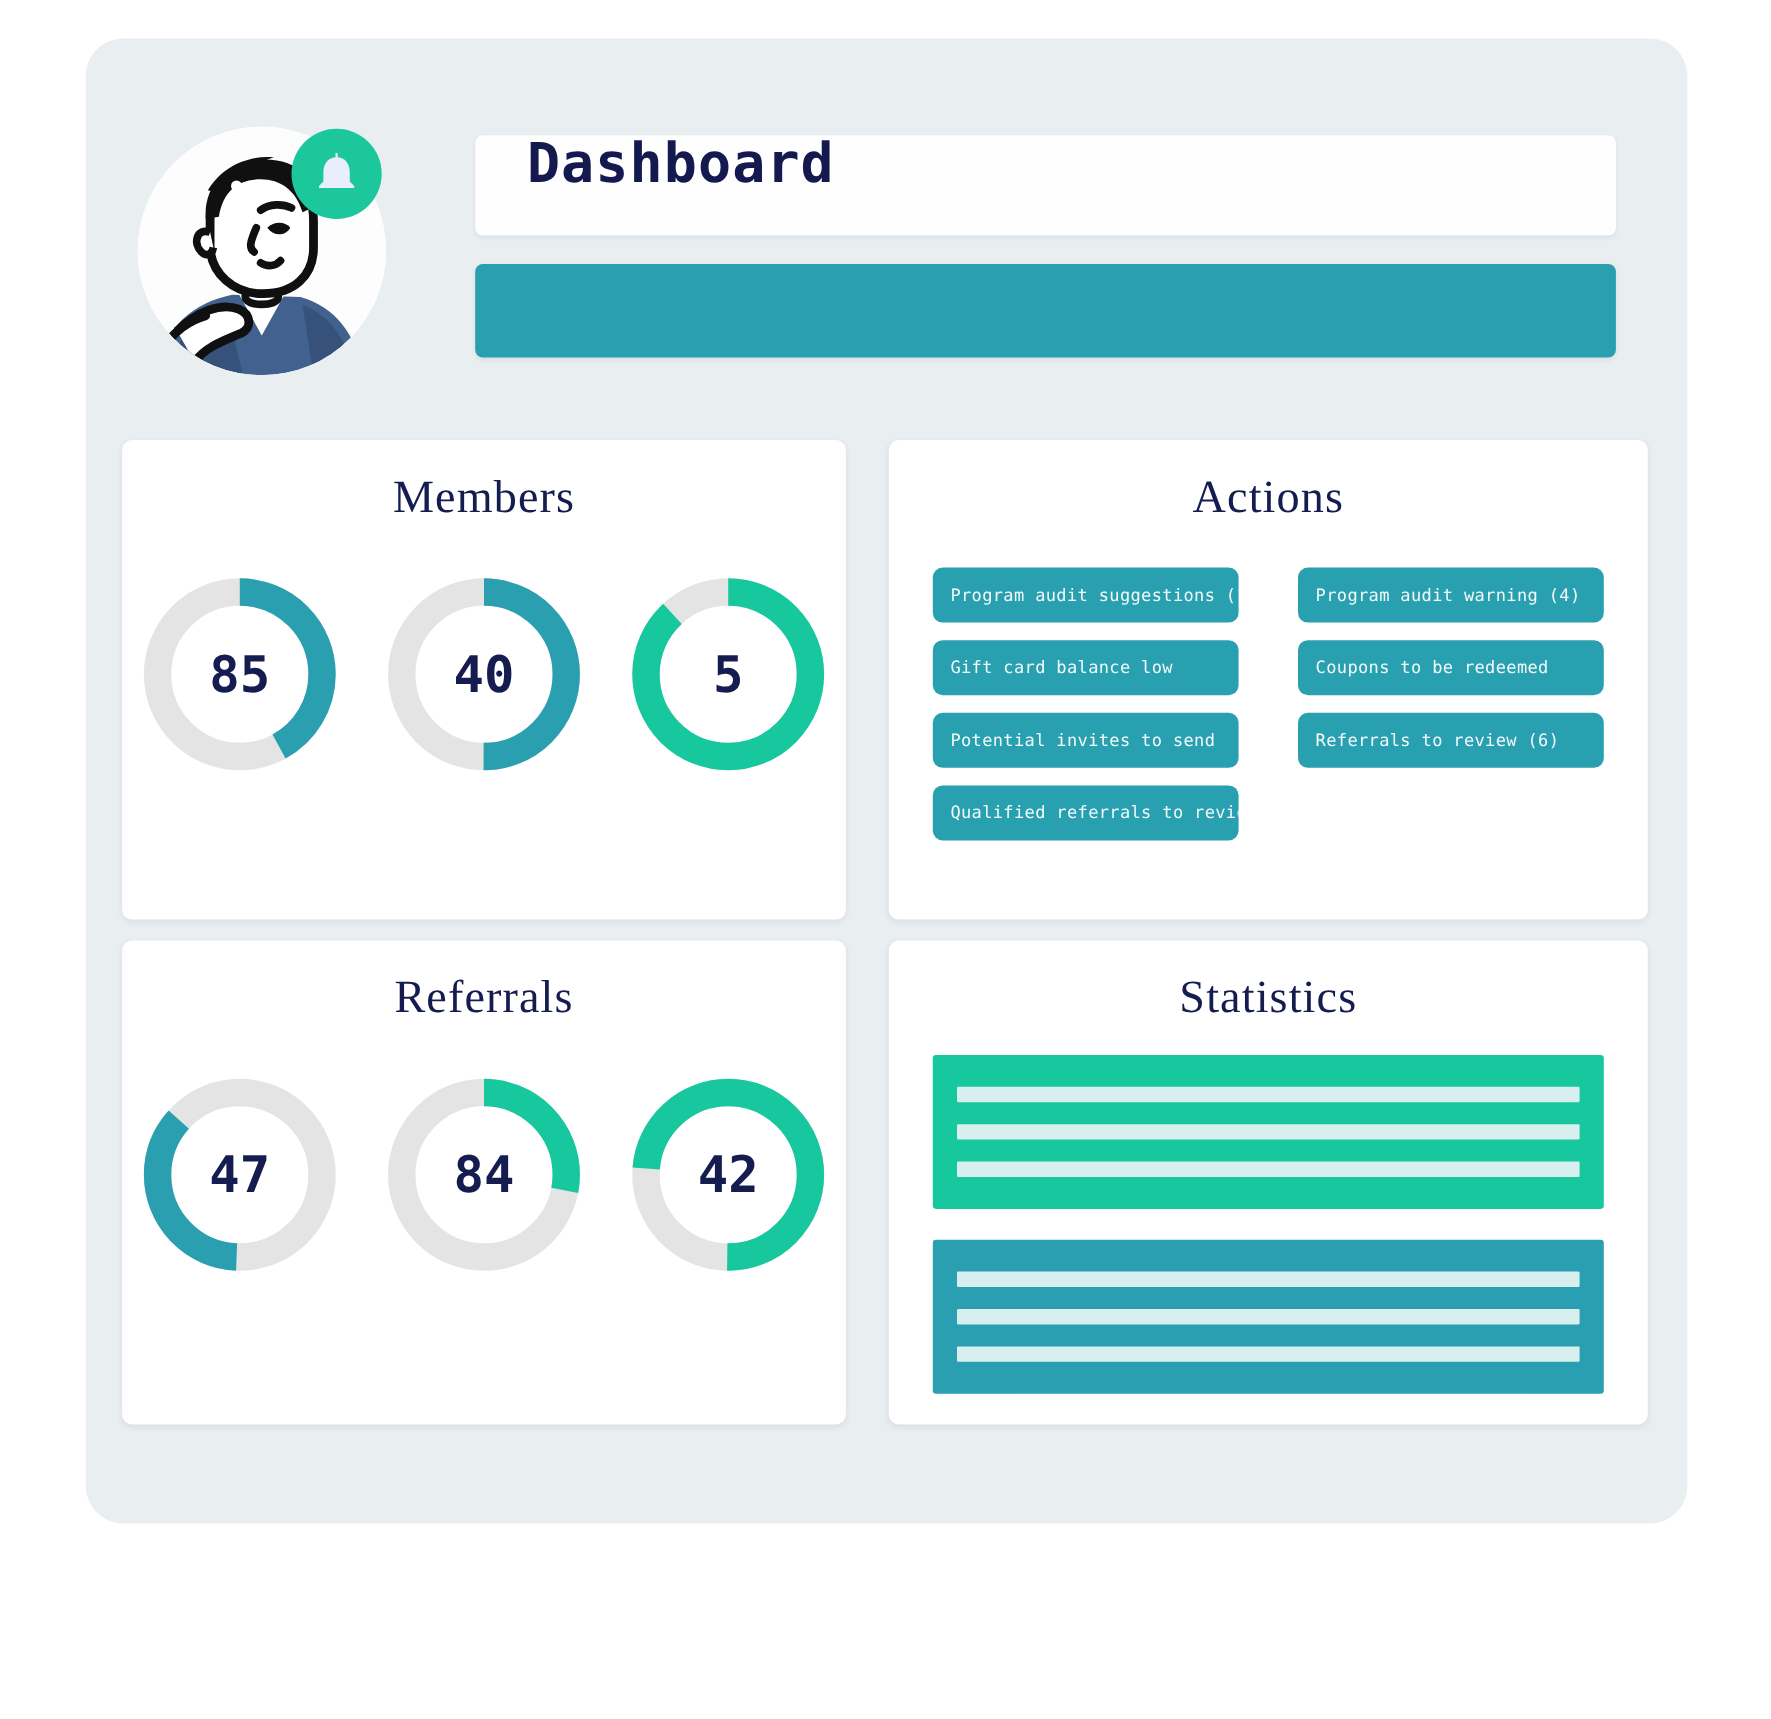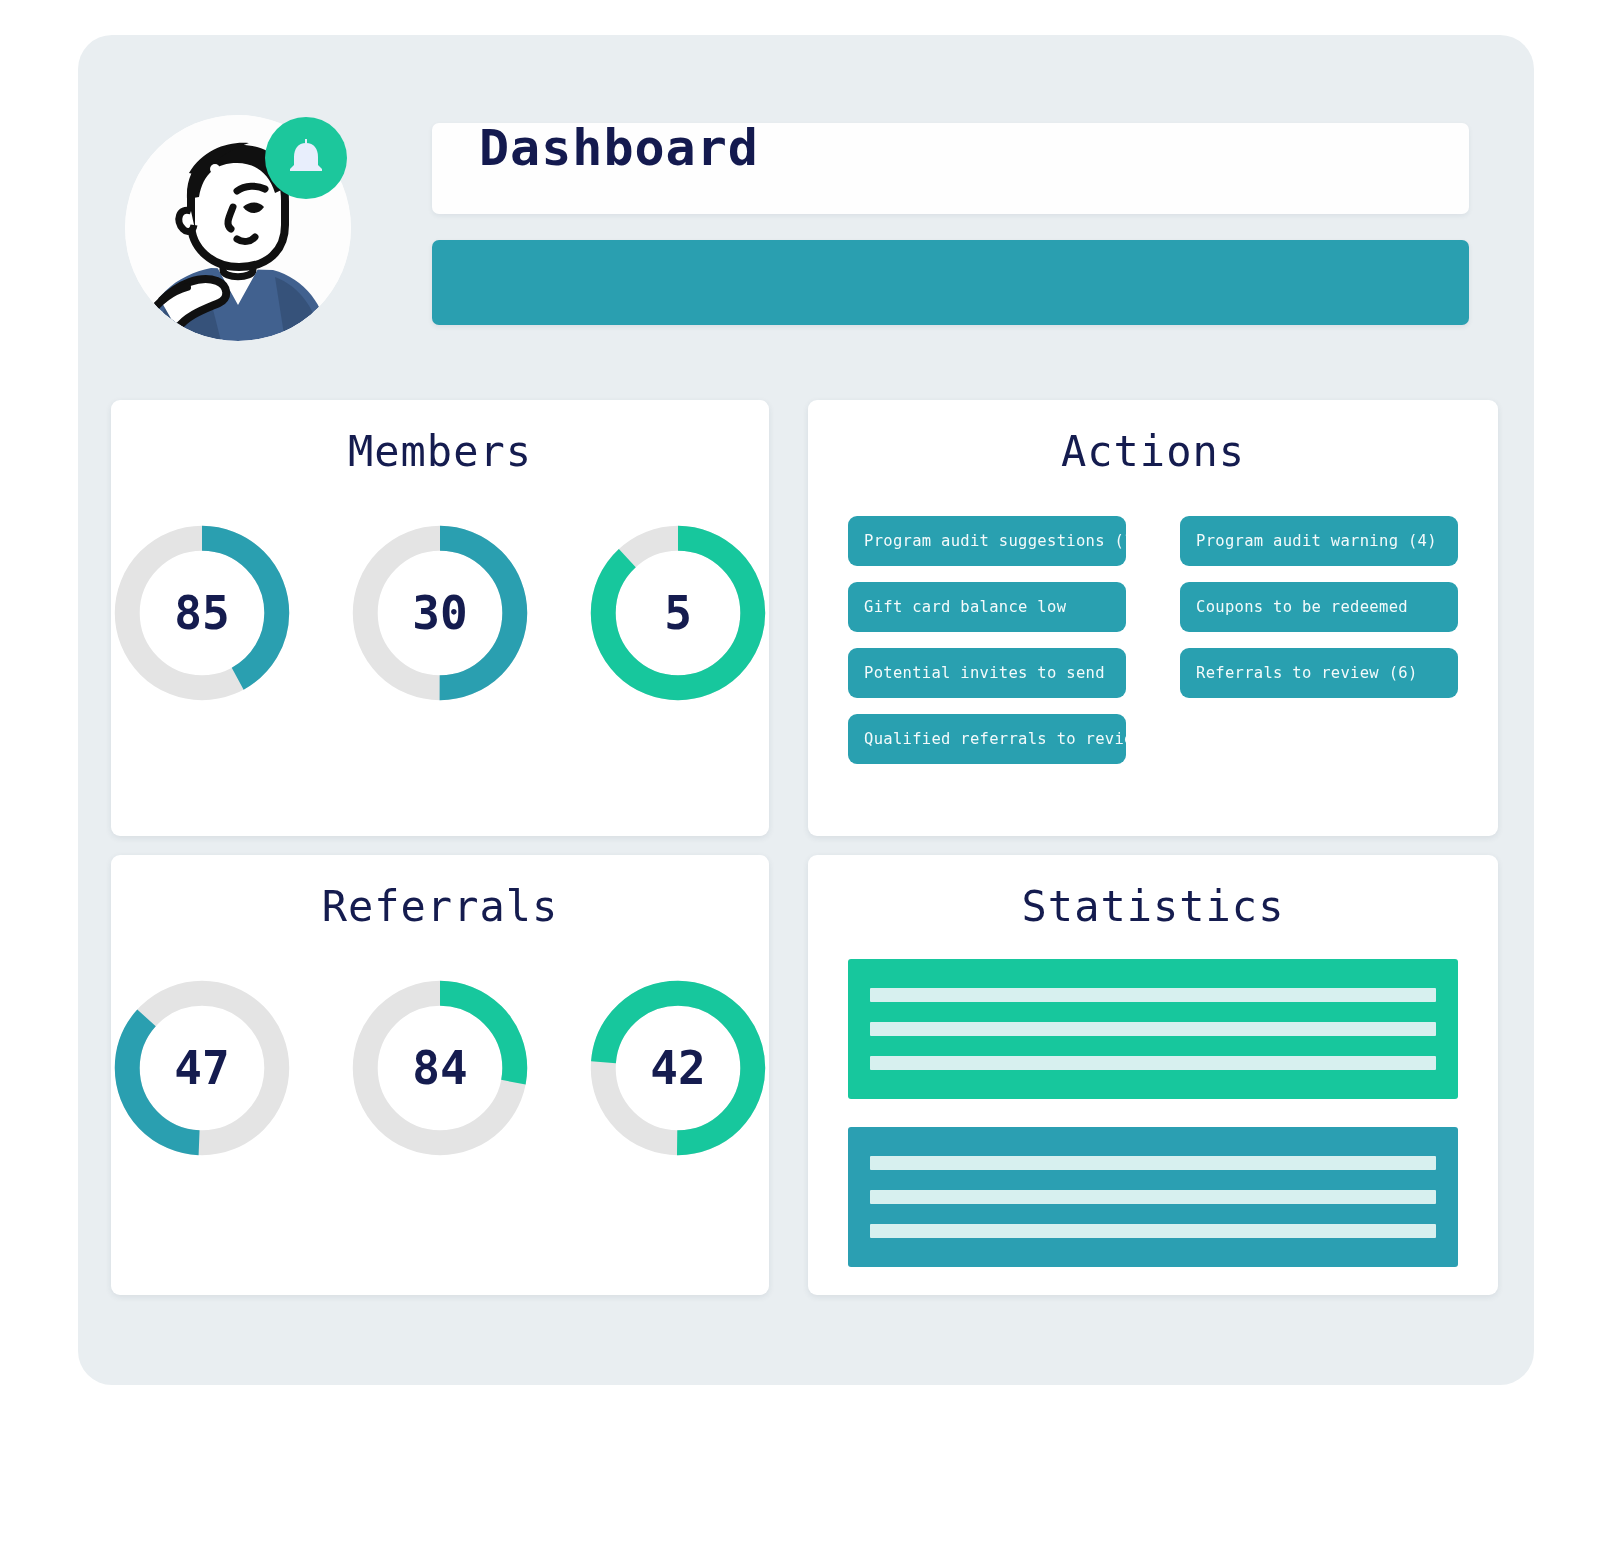--- a/index.html
+++ b/index.html
@@ -109,28 +109,29 @@
   .card-referrals { left: 33px;  top: 820px;  width: 658px; height: 440px; }
   .card-stats     { left: 730px; top: 820px;  width: 690px; height: 440px; }
 
   .card-title {
     text-align: center;
     font-size: 42px;
     color: #151c4f;
     letter-spacing: 1px;
     margin-top: 28px;
     line-height: 1.15;
+    font-family: Liberation Serif, serif;
   }
 
   
   .donut-row {
     display: flex;
     justify-content: center;
     align-items: center;
-    gap: 60px;
+    gap: 44px;
     margin-top: 48px;
   }
   .donut {
     position: relative;
     width: 178px;
     height: 178px;
   }
   .donut svg { width: 178px; height: 178px; display: block; transform: rotate(-90deg); }
   .donut-value {
     position: absolute;
@@ -259,21 +260,21 @@
           <circle class="arc" cx="50" cy="50" r="42" fill="none" stroke-width="14" stroke="#2a9fb0" stroke-dasharray="110.8353888186479 153.05839408289472" stroke-dashoffset="0"></circle>
         </svg>
         <div class="donut-value">85</div>
       </div>
 
       <div class="donut">
         <svg viewBox="0 0 100 100">
           <circle cx="50" cy="50" r="42" fill="none" stroke="#e4e4e4" stroke-width="14"></circle>
           <circle class="arc" cx="50" cy="50" r="42" fill="none" stroke-width="14" stroke="#2a9fb0" stroke-dasharray="131.94689145077132 131.94689145077132" stroke-dashoffset="0"></circle>
         </svg>
-        <div class="donut-value">30</div>
+        <div class="donut-value">40</div>
       </div>
 
       <div class="donut">
         <svg viewBox="0 0 100 100">
           <circle cx="50" cy="50" r="42" fill="none" stroke="#e4e4e4" stroke-width="14"></circle>
           <circle class="arc" cx="50" cy="50" r="42" fill="none" stroke-width="14" stroke="#17c79d" stroke-dasharray="232.22652895335753 31.667253948185106" stroke-dashoffset="0"></circle>
         </svg>
         <div class="donut-value">5</div>
       </div>
 

